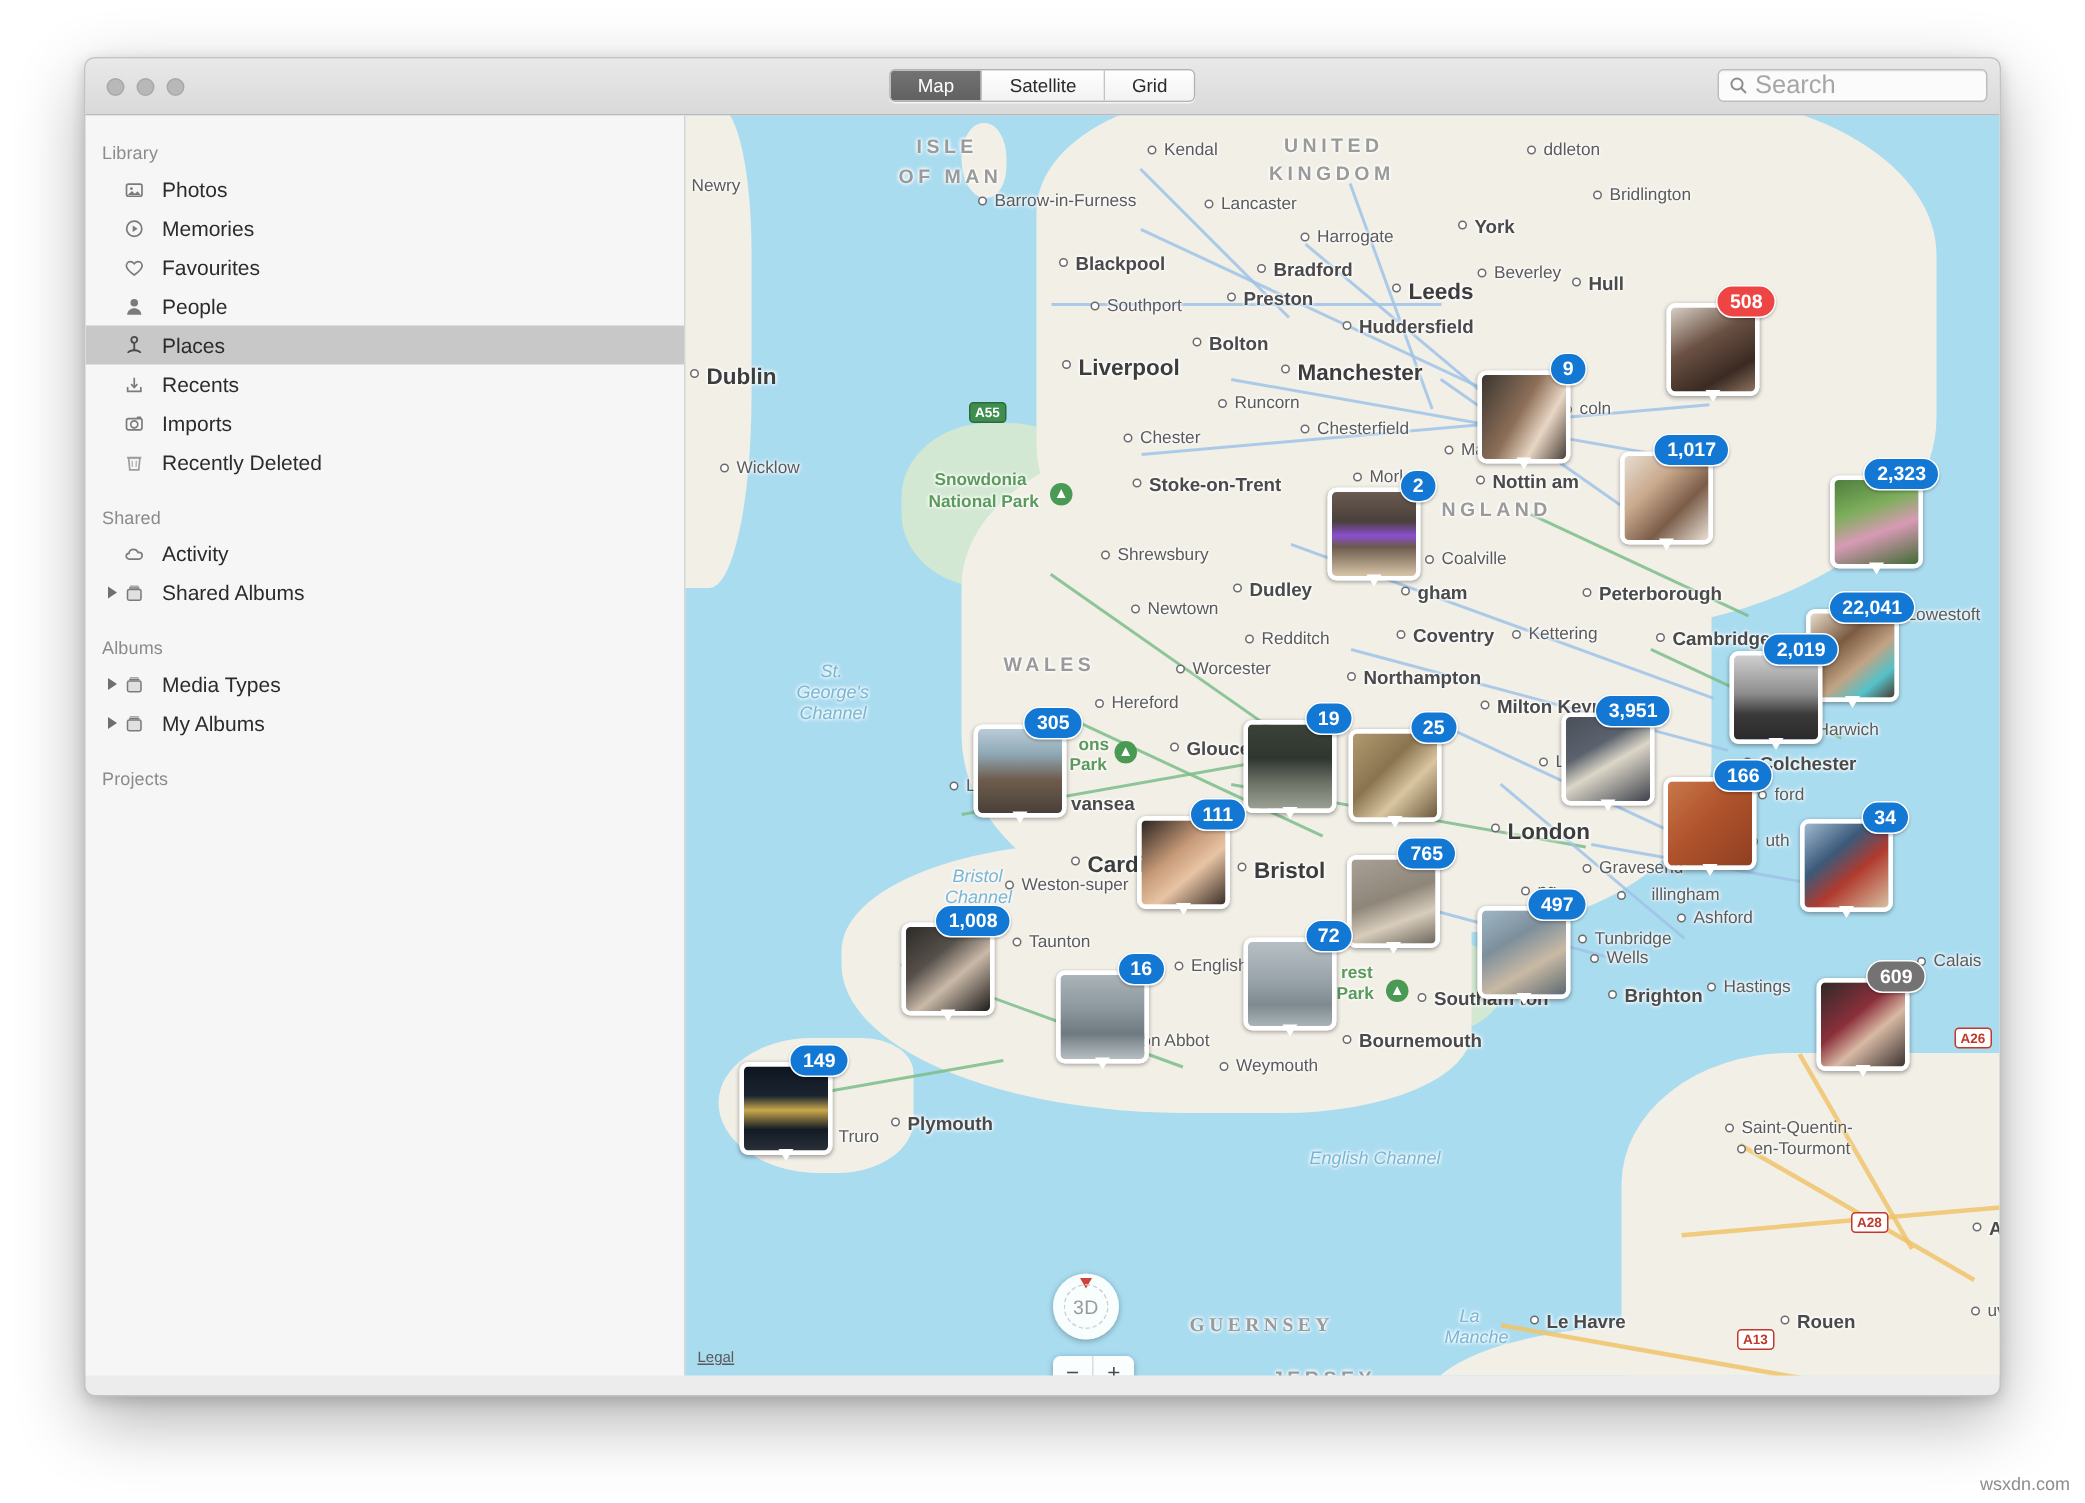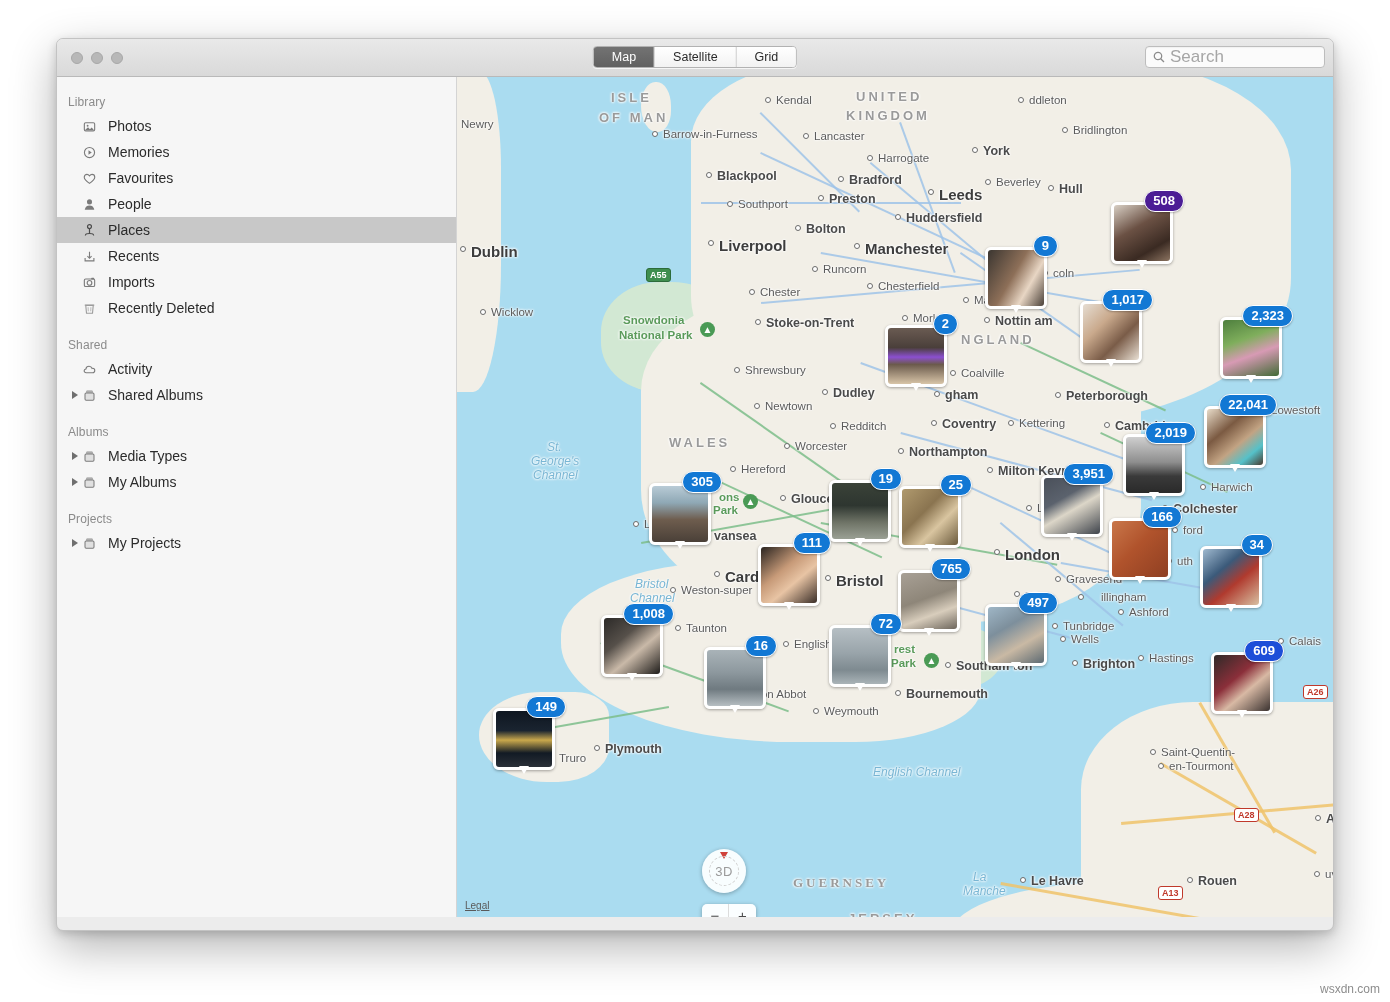--- a/index.html
+++ b/index.html
@@ -374,33 +374,20 @@
             <div class="ic">
               <svg width="15" height="15" viewBox="0 0 16 16">
                 <rect x="3.2" y="5.4" width="9.6" height="7.6" rx="1.2" fill="#e0e0e0" stroke="#7b7b7b" stroke-width="1.1"></rect>
                 <line x1="4.3" y1="4.2" x2="11.7" y2="4.2" stroke="#7b7b7b" stroke-width="1.1"></line>
                 <line x1="4.9" y1="3" x2="11.1" y2="3" stroke="#a8a8a8" stroke-width="1"></line>
               </svg>
             </div>
             <span class="sb-label">My Albums</span>
           </div>
           <div class="sb-header spaced">Projects</div>
-          <div class="sb-row">
-            <div class="disc">
-              <span></span>
-            </div>
-            <div class="ic">
-              <svg width="15" height="15" viewBox="0 0 16 16">
-                <rect x="3.2" y="5.4" width="9.6" height="7.6" rx="1.2" fill="#e0e0e0" stroke="#7b7b7b" stroke-width="1.1"></rect>
-                <line x1="4.3" y1="4.2" x2="11.7" y2="4.2" stroke="#7b7b7b" stroke-width="1.1"></line>
-                <line x1="4.9" y1="3" x2="11.1" y2="3" stroke="#a8a8a8" stroke-width="1"></line>
-              </svg>
-            </div>
-            <span class="sb-label">My Projects</span>
-          </div>
         </div>
 
       <div class="map" id="map">
           <div class="greenland" style="left: 684px; top: 705px; width: 120px; height: 90px;;border-radius:45%;"></div>
           <div class="greenland" style="left: 414px; top: 545px; width: 130px; height: 70px;;border-radius:45%;"></div>
           <div class="greenland" style="left: 414px; top: 45px; width: 120px; height: 140px;;border-radius:48%;"></div>
           <div class="greenland" style="left: 244px; top: 355px; width: 170px; height: 120px;;border-radius:42%;"></div>
           <div class="greenland" style="left: 144px; top: 205px; width: 130px; height: 110px;;border-radius:45%;"></div>
           <div class="land" style="left: 494px; top: 805px; width: 420px; height: 130px;;border-radius:40% 20% 0 0;"></div>
           <div class="land" style="left: 624px; top: 625px; width: 320px; height: 250px;;border-radius:35% 0 0 20%;"></div>
@@ -636,21 +623,21 @@
           <div class="dot" style="left: 789px; top: 846px;"></div>
           <div class="parkicon" style="left: 243px; top: 245px;">▲</div>
           <div class="parkicon" style="left: 286px; top: 417px;">▲</div>
           <div class="parkicon" style="left: 467px; top: 576px;">▲</div>
           <div class="shield" style="left: 189px; top: 191px;">A55</div>
           <div class="shield red" style="left: 846px; top: 608px;">A26</div>
           <div class="shield red" style="left: 777px; top: 731px;">A28</div>
           <div class="shield red" style="left: 701px; top: 809px;">A13</div>
           <div class="pin" style="left: 654px; top: 125px;">
             <div class="thumb" style="position: relative; background: linear-gradient(150deg, rgb(216, 207, 196) 0%, rgb(107, 81, 68) 40%, rgb(58, 42, 34) 75%, rgb(139, 115, 96) 100%);"></div>
-            <div class="badge" style="background: #4c1d95;">508</div>
+            <div class="badge" style="background: #ef4444;">508</div>
           </div>
           <div class="pin" style="left: 528px; top: 170px;">
             <div class="thumb" style="position: relative; background: linear-gradient(120deg, rgb(59, 54, 49) 0%, rgb(141, 111, 88) 45%, rgb(232, 214, 196) 70%, rgb(74, 64, 56) 100%);"></div>
             <div class="badge" style="background: rgb(18, 120, 212);">9</div>
           </div>
           <div class="pin" style="left: 428px; top: 248px;">
             <div class="thumb" style="position: relative; background: linear-gradient(rgb(106, 91, 82) 0%, rgb(74, 63, 58) 35%, rgb(139, 79, 208) 52%, rgb(107, 90, 76) 65%, rgb(216, 197, 168) 100%);"></div>
             <div class="badge" style="background: rgb(18, 120, 212);">2</div>
           </div>
           <div class="pin" style="left: 623px; top: 224px;">
@@ -658,21 +645,21 @@
             <div class="badge" style="background: rgb(18, 120, 212);">1,017</div>
           </div>
           <div class="pin" style="left: 763px; top: 240px;">
             <div class="thumb" style="position: relative; background: linear-gradient(160deg, rgb(78, 127, 62) 0%, rgb(127, 174, 92) 35%, rgb(215, 154, 180) 60%, rgb(66, 107, 54) 100%);"></div>
             <div class="badge" style="background: rgb(18, 120, 212);">2,323</div>
           </div>
           <div class="pin" style="left: 747px; top: 329px;">
             <div class="thumb" style="position: relative; background: linear-gradient(140deg, rgb(232, 220, 201) 0%, rgb(123, 90, 66) 35%, rgb(194, 163, 131) 60%, rgb(85, 193, 201) 80%, rgb(74, 58, 46) 100%);"></div>
             <div class="badge" style="background: rgb(18, 120, 212);">22,041</div>
           </div>
-          <div class="pin" style="left: 666px; top: 357px; text-decoration: underline;">
+          <div class="pin" style="left: 696px; top: 357px; text-decoration: underline;">
             <div class="thumb" style="position: relative; background: linear-gradient(rgb(207, 207, 207) 0%, rgb(142, 142, 142) 45%, rgb(58, 58, 58) 70%, rgb(42, 42, 42) 100%);"></div>
             <div class="badge" style="background: rgb(18, 120, 212);">2,019</div>
           </div>
           <div class="pin" style="left: 584px; top: 398px;">
             <div class="thumb" style="position: relative; background: linear-gradient(150deg, rgb(74, 80, 90) 0%, rgb(91, 98, 109) 35%, rgb(220, 214, 200) 55%, rgb(62, 67, 75) 100%);"></div>
             <div class="badge" style="background: rgb(18, 120, 212);">3,951</div>
           </div>
           <div class="pin" style="left: 652px; top: 441px;">
             <div class="thumb" style="position: relative; background: linear-gradient(135deg, rgb(201, 119, 74) 0%, rgb(176, 83, 44) 45%, rgb(143, 63, 34) 100%);"></div>
             <div class="badge" style="background: rgb(18, 120, 212);">166</div>
@@ -716,20 +703,20 @@
           <div class="pin" style="left: 247px; top: 570px;">
             <div class="thumb" style="position: relative; background: linear-gradient(rgb(169, 179, 184) 0%, rgb(141, 152, 158) 40%, rgb(111, 122, 128) 70%, rgb(182, 190, 194) 100%);"></div>
             <div class="badge" style="background: rgb(18, 120, 212);">16</div>
           </div>
           <div class="pin" style="left: 36px; top: 631px;">
             <div class="thumb" style="position: relative; background: linear-gradient(rgb(14, 22, 32) 0%, rgb(26, 36, 48) 35%, rgb(201, 168, 76) 52%, rgb(18, 26, 36) 75%, rgb(42, 48, 56) 100%);"></div>
             <div class="badge" style="background: rgb(18, 120, 212);">149</div>
           </div>
           <div class="pin" style="left: 754px; top: 575px;">
             <div class="thumb" style="position: relative; background: linear-gradient(140deg, rgb(46, 42, 40) 0%, rgb(139, 47, 58) 40%, rgb(216, 185, 164) 62%, rgb(58, 50, 48) 100%);"></div>
-            <div class="badge" style="background: #1d4ed8;">609</div>
+            <div class="badge" style="background: #737373;">609</div>
           </div>
         </div>
     </div>
   </div>
 
   <div class="watermark">wsxdn.com</div>
 </div>
 
 </body></html>

